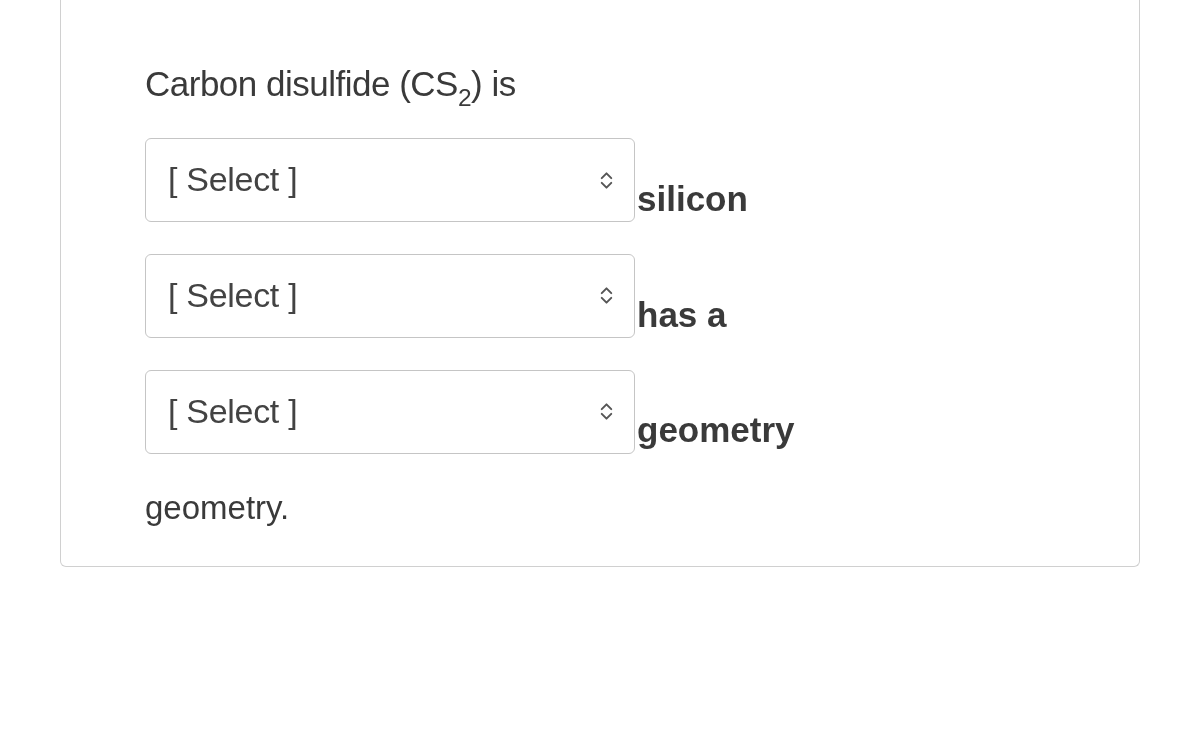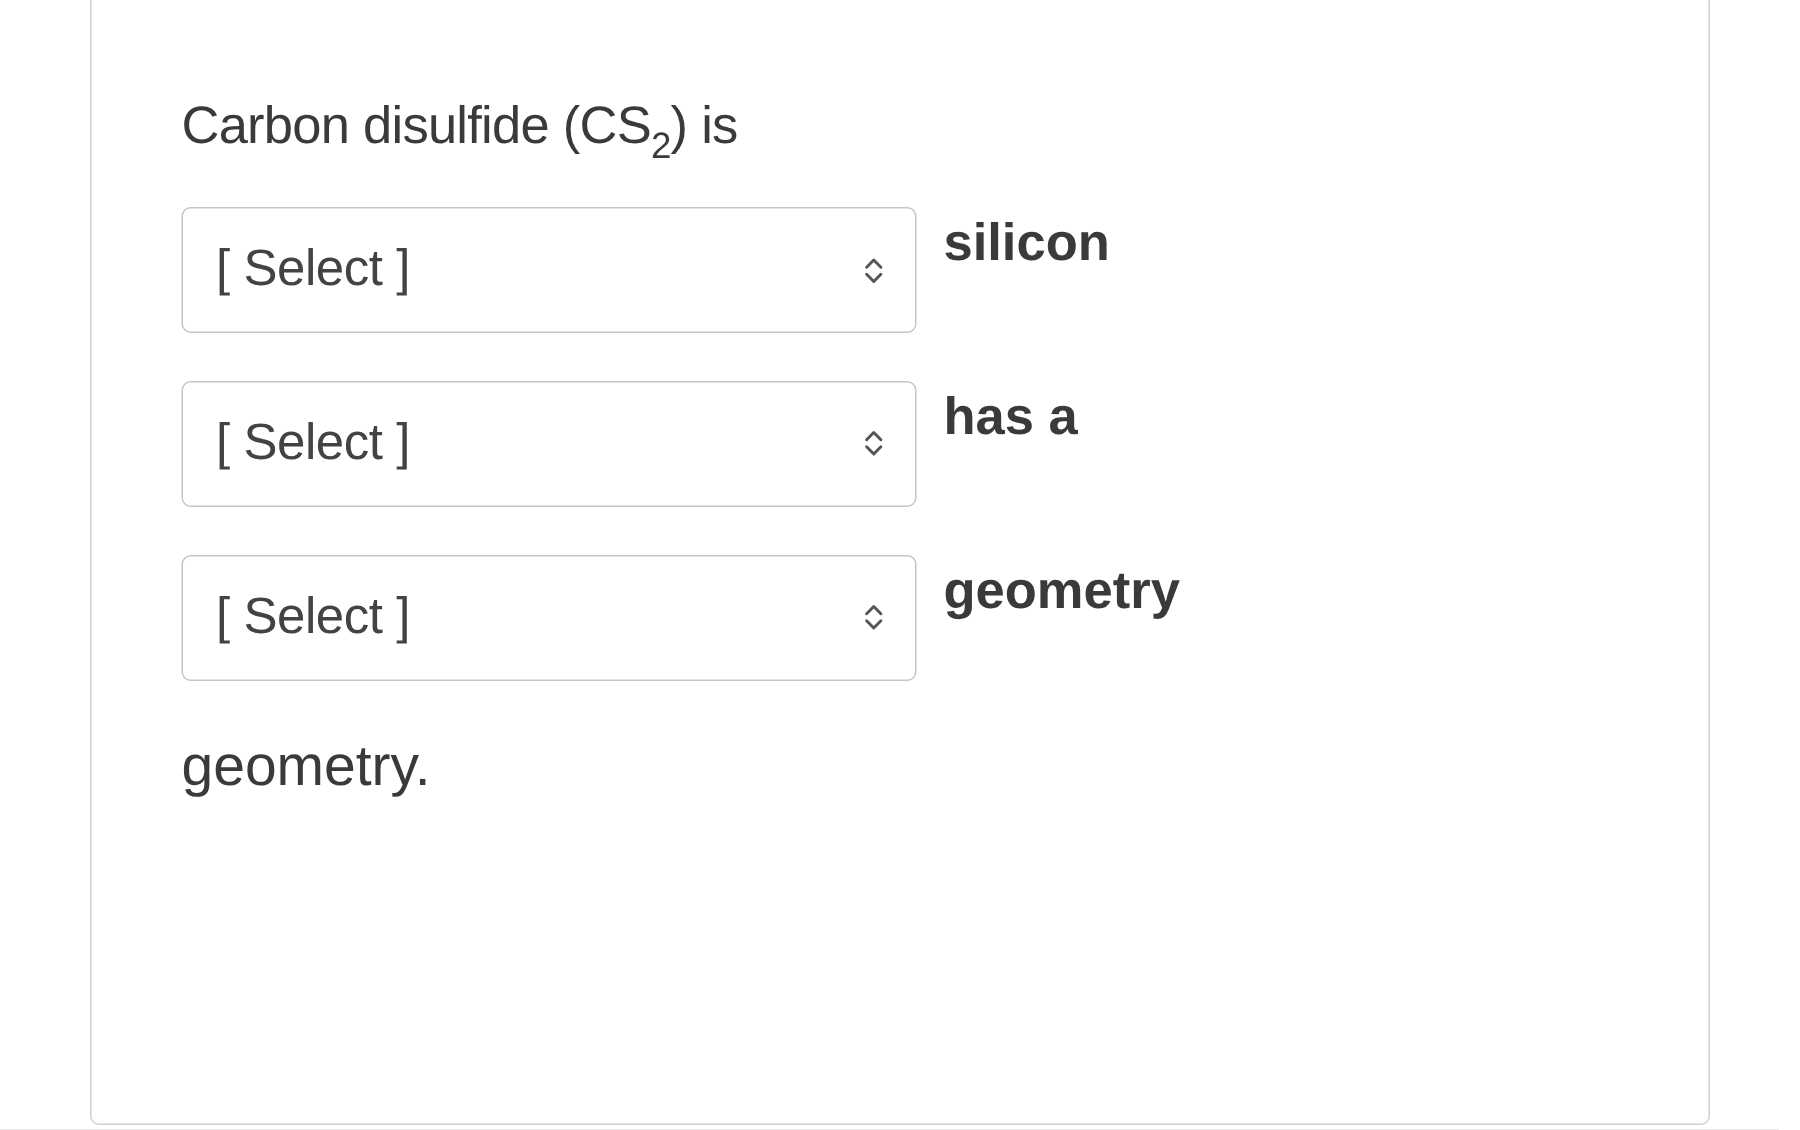--- a/index.html
+++ b/index.html
@@ -12,22 +12,22 @@
       background: #ffffff;
       width: 1200px;
       height: 753px;
       position: relative;
     }
     .container {
       border: 1px solid #d0d0d0;
       border-top: none;
       border-radius: 0 0 6px 6px;
       margin: 0 60px;
-      padding: 60px 60px 70px 60px;
-      height: 750px;
+      padding: 60px 60px 70px 84px;
+      height: 567px;
     }
     .content {
       font-size: 35px;
       color: #2d2d2d;
       font-weight: 300;
       line-height: 1.35;
     }
     .static-text {
       color: #3a3a3a;
       letter-spacing: -0.5px;
@@ -61,37 +61,37 @@
       gap: 3px;
       align-items: center;
       color: #565656;
     }
     .chevron-icon svg {
       width: 19px;
       height: 19px;
     }
     .row {
       display: flex;
-      align-items: flex-start;
-      gap: 18px;
+      align-items: flex-end;
+      gap: 2px;
       margin-bottom: 32px;
     }
     .after-text {
       font-size: 35px;
       color: #3a3a3a;
       font-weight: 700;
     }
     .text-block {
       font-size: 35px;
       color: #3a3a3a;
       font-weight: 300;
       margin-bottom: 26px;
     }
     .final-text {
-      font-size: 38px;
+      font-size: 33px;
       color: #3a3a3a;
       font-weight: 300;
       margin-top: 30px;
     }
   </style>
 </head>
 <body>
 
 <div class="container">
   <div class="content">

